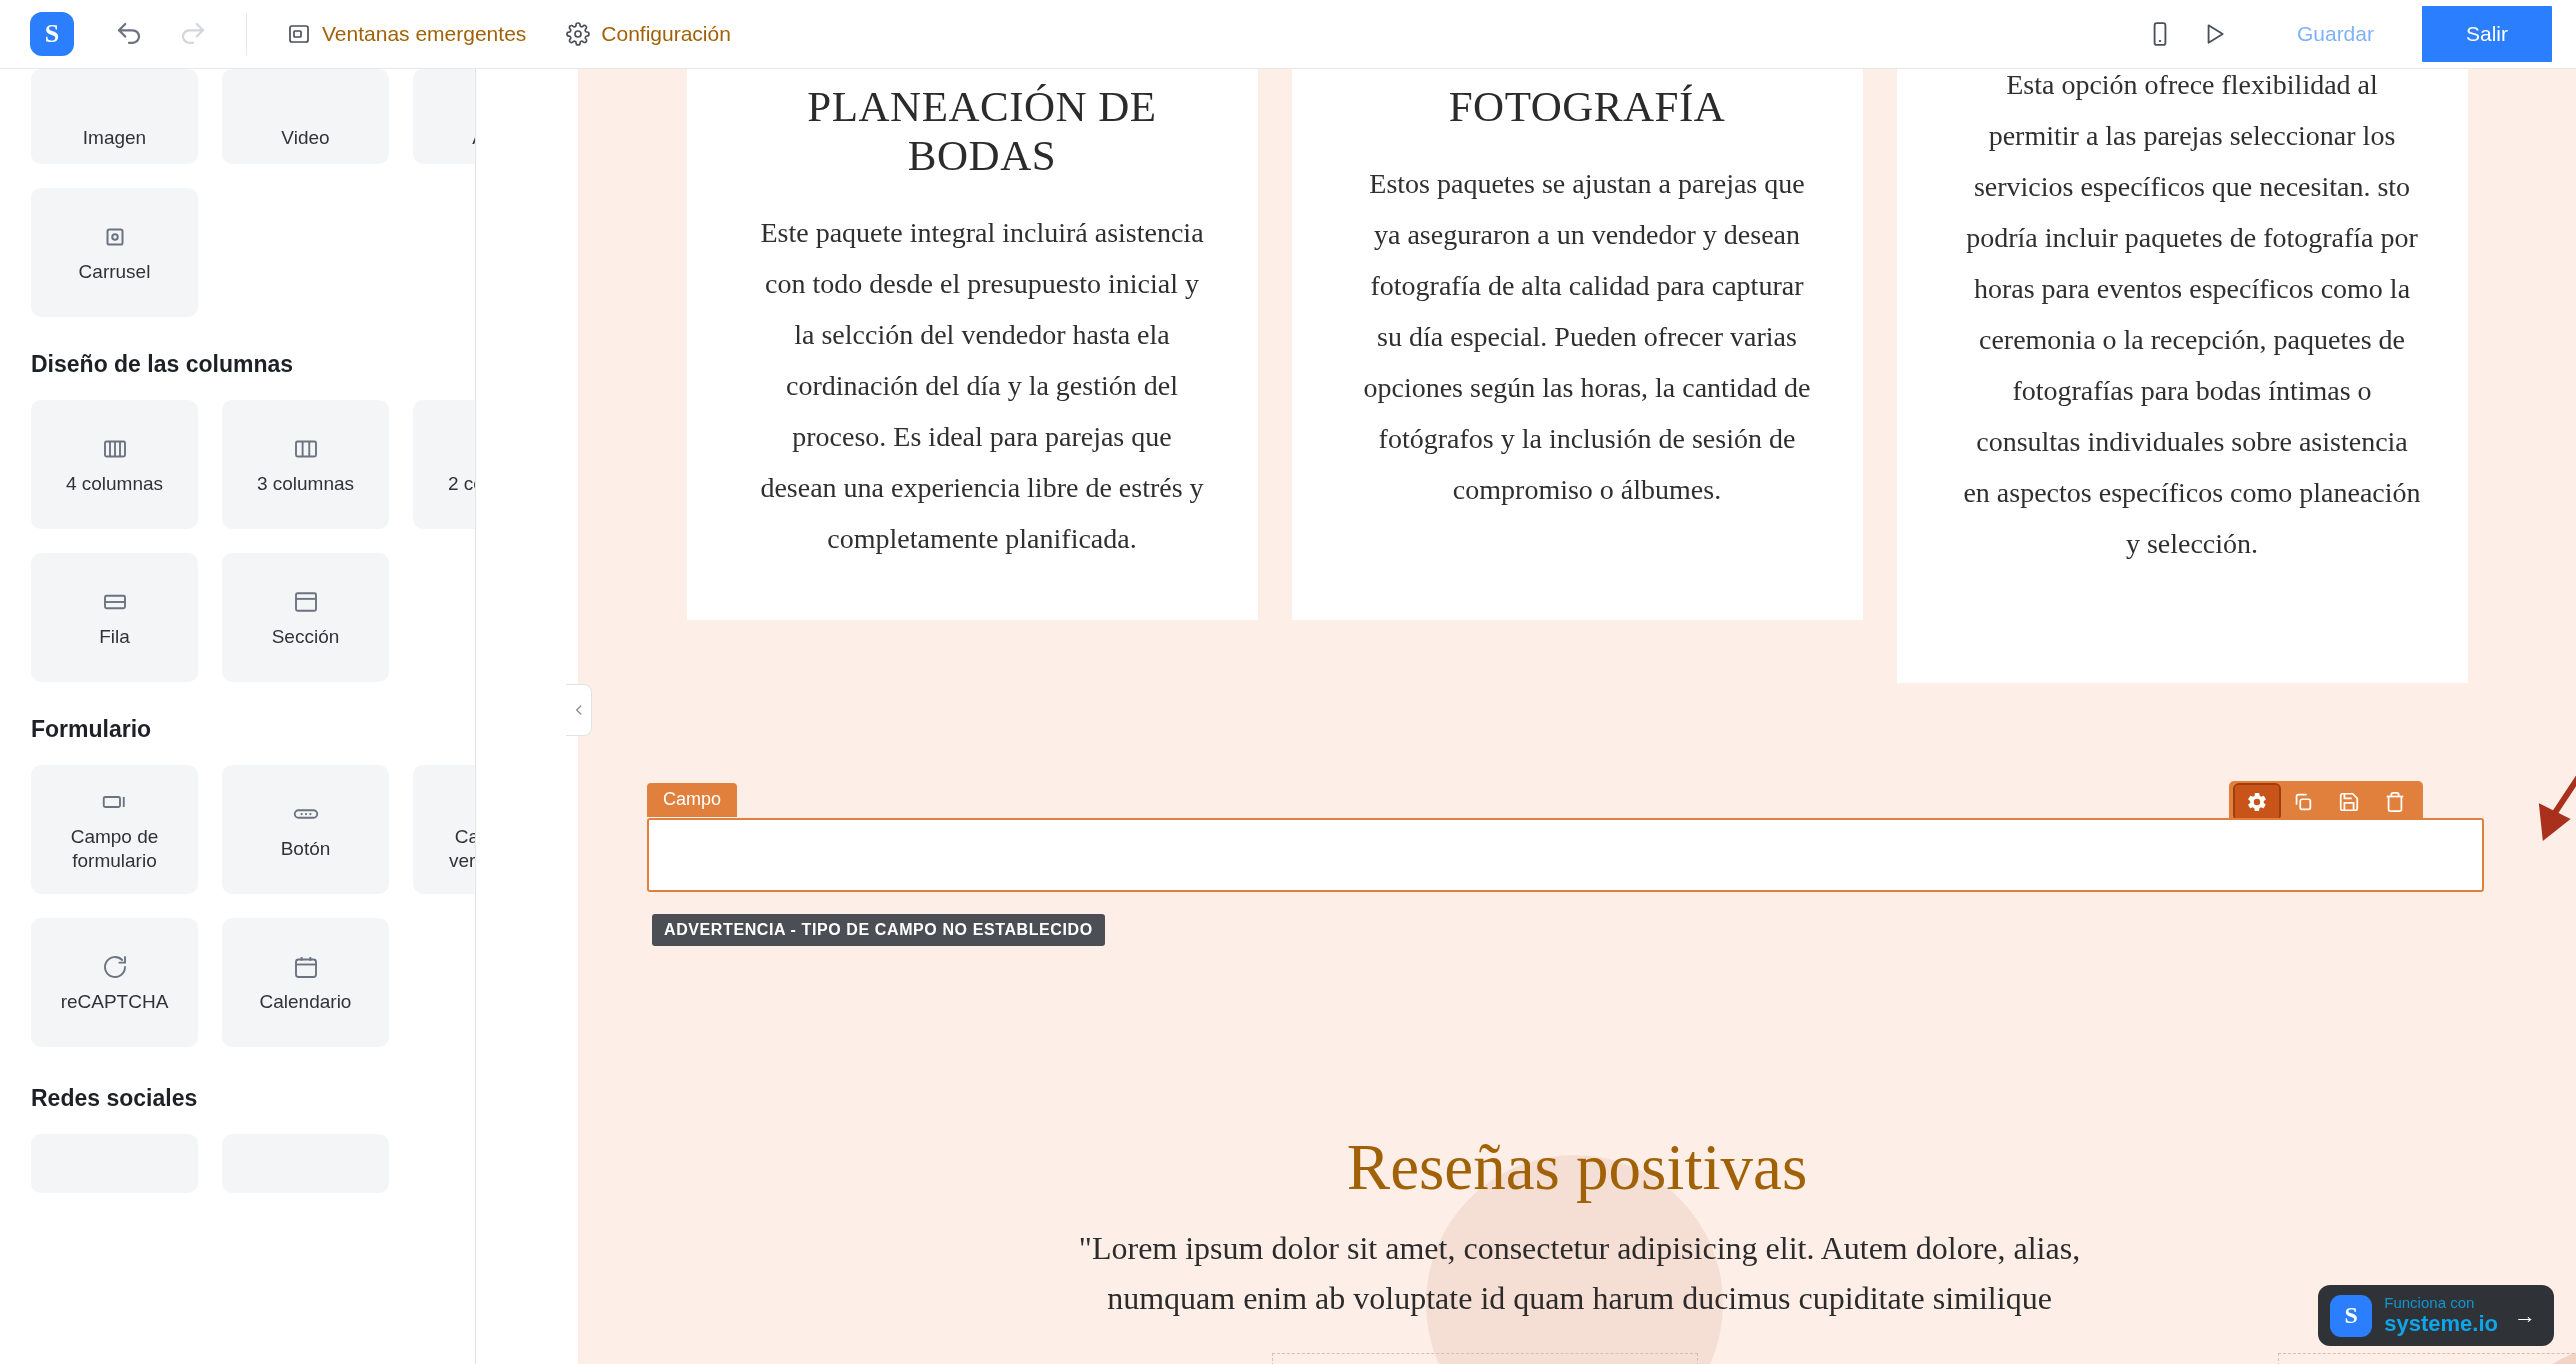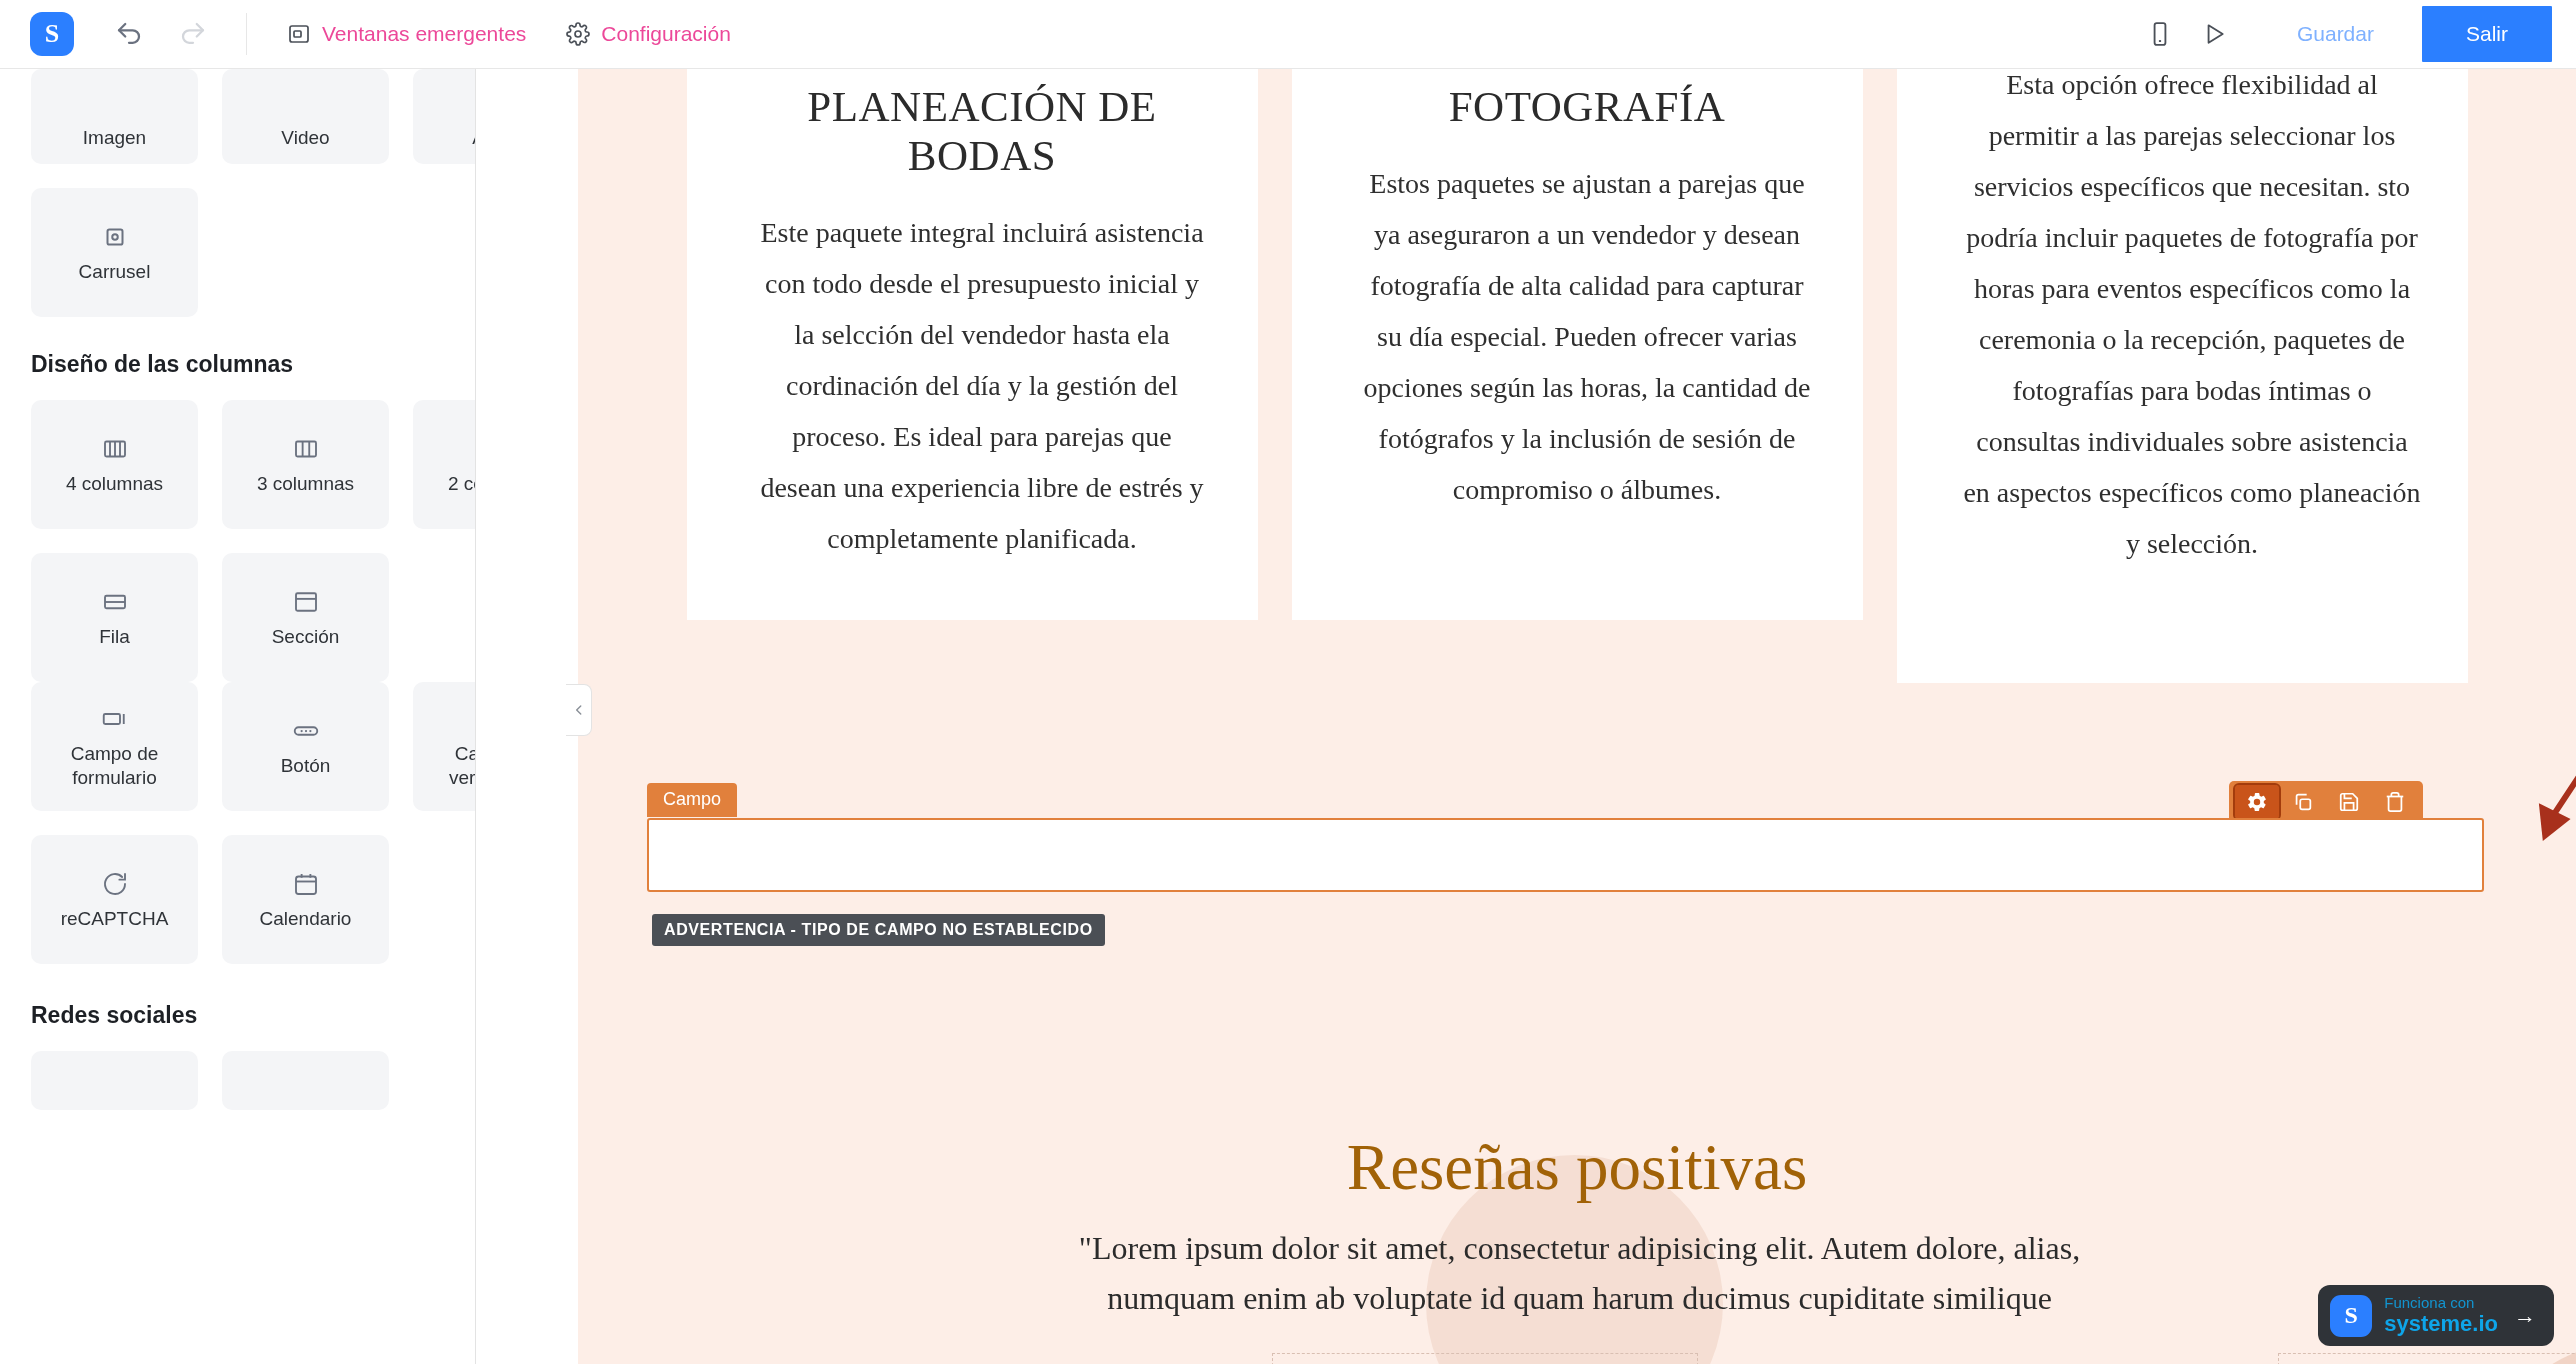--- a/index.html
+++ b/index.html
@@ -32,21 +32,21 @@
     width: 30px; height: 30px;
     display: flex; align-items: center; justify-content: center;
     color: #6b7280;
   }
   .icon-btn.disabled { color: #d3d6db; }
   .tb-divider {
     width: 1px; height: 42px; background: #e7e7e7; margin-left: 38px;
   }
   .tb-item {
     display: flex; align-items: center; gap: 11px;
-    margin-left: 40px; font-size: 21px; color: #ec4899;
+    margin-left: 40px; font-size: 21px; color: #a16207;
   }
   .tb-item .ic { color: #4b5058; display: flex; align-items: center; }
   .topbar-right {
     margin-left: auto; display: flex; align-items: center; gap: 0px; padding-right: 24px;
   }
   .rt-icon {
     width: 54px; height: 46px; display: flex; align-items: center; justify-content: center;
     color: #4b5058;
   }
   .btn-ghost {
@@ -357,20 +357,21 @@
       <span class="tic">
         <svg width="30" height="30" viewBox="0 0 24 24" fill="none" stroke="currentColor" stroke-width="1.5">
             <rect x="4" y="5" width="16" height="14" rx="1.2"></rect>
             <line x1="4" y1="9.5" x2="20" y2="9.5"></line>
           </svg>
       </span>
       <span>Sección</span>
     </div>
   </div>
 
+  <div class="sec-title">Formulario</div>
 
   <div class="grid3">
     <div class="tile tall">
       <span class="tic">
         <svg width="30" height="30" viewBox="0 0 24 24" fill="none" stroke="currentColor" stroke-width="1.5">
             <rect x="3" y="8" width="13" height="8" rx="1.2"></rect>
             <line x1="19" y1="8" x2="19" y2="16"></line>
           </svg>
       </span>
       <span>Campo de formulario</span>

